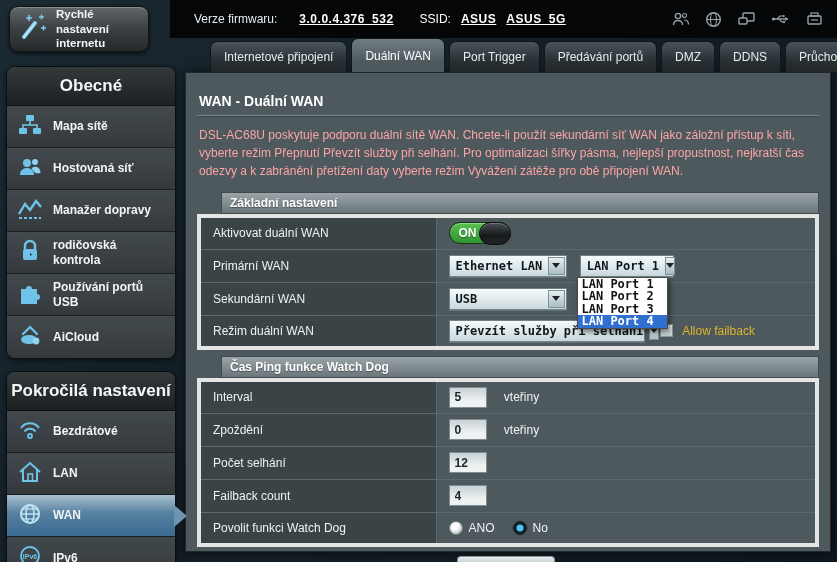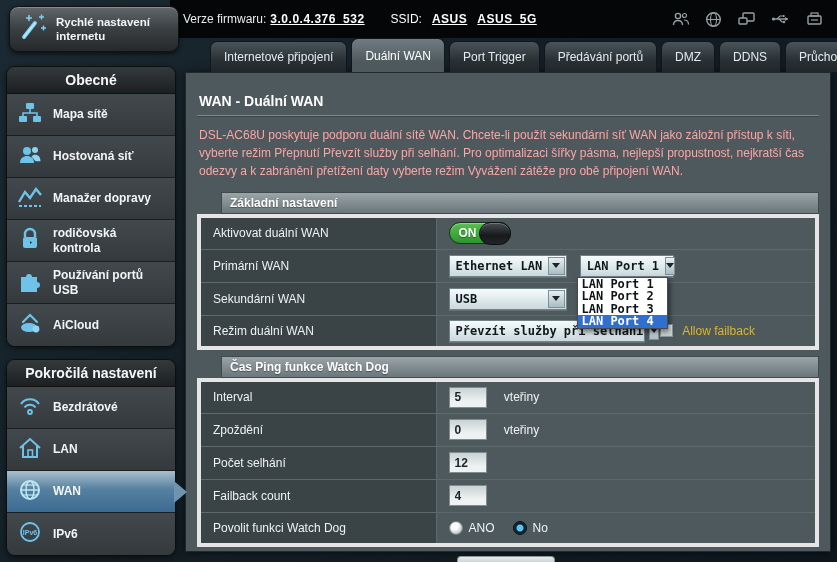--- a/index.html
+++ b/index.html
@@ -4,45 +4,45 @@
 <style>
   * { margin:0; padding:0; box-sizing:border-box; }
   html,body { width:837px; height:562px; overflow:hidden; }
   body {
     font-family:"Liberation Sans", sans-serif;
     background:linear-gradient(125deg,#1b2a33 0%,#141f26 40%,#0e171d 100%);
     position:relative; color:#fff;
   }
   
   .topbar { position:absolute; left:170px; top:0; right:0; height:38px; background:#040607; display:flex; align-items:center; }
-  .fw-area { margin-left:13px; font-size:12px; color:#e8ecee; display:flex; align-items:center; gap:4px; }
+  .fw-area { margin-left:24px; font-size:12px; color:#e8ecee; display:flex; align-items:center; gap:22px; }
   .fw-link, .ssid-link { font-weight:bold; text-decoration:underline; color:#fff; cursor:pointer; letter-spacing:.5px; }
   .ssid-area { margin-left:26px; font-size:12px; display:flex; align-items:center; gap:10px; }
   .top-icons { margin-left:auto; margin-right:14px; display:flex; align-items:center; gap:15px; }
   .top-icons svg { display:block; }
   
   .quick-setup {
-    position:absolute; left:9px; top:6px; width:170px; height:46px;
+    position:absolute; left:9px; top:6px; width:140px; height:46px;
     background:linear-gradient(#62676b,#3a3f42 50%,#26292b);
     border:1px solid #101214; border-radius:9px;
     box-shadow:inset 0 1px 0 rgba(255,255,255,.25), 0 2px 4px rgba(0,0,0,.6);
     display:flex; align-items:center; gap:8px; padding:0 8px; cursor:pointer; z-index:5;
   }
   .quick-setup .qs-label { font-size:11.5px; font-weight:bold; color:#f2f5f6; line-height:1.25; }
   
   .sidebar { position:absolute; left:6px; top:66px; width:170px; z-index:4; }
   .side-panel {
     background:#2c3235; border:1px solid #0c0f10; border-radius:9px;
     box-shadow:0 2px 6px rgba(0,0,0,.5); margin-bottom:12px; position:relative;
   }
   .side-panel-header {
-    height:27px; border-radius:8px 8px 0 0;
+    height:39px; border-radius:8px 8px 0 0;
     background:linear-gradient(#34393c,#1c2022);
     display:flex; align-items:center; justify-content:center;
-    font-size:14px; font-weight:bold; color:#f4f6f7; border-bottom:1px solid #111;
+    font-size:17px; font-weight:bold; color:#f4f6f7; border-bottom:1px solid #111;
   }
   .side-item {
     position:relative; height:42px; display:flex; align-items:center; gap:10px; padding:0 10px;
     background:linear-gradient(#42494d,#34393c); border-bottom:1px solid #1a1e20; cursor:pointer;
   }
   .side-item:last-child { border-radius:0 0 8px 8px; border-bottom:none; }
   .side-item .si-label { font-size:12px; font-weight:bold; color:#f2f5f6; line-height:1.2; }
   .side-item.active { background:linear-gradient(#a8bfce,#55809f 45%,#3c6a92); }
   .side-item.active::after {
     content:''; position:absolute; right:-12px; top:50%; margin-top:-11px;

